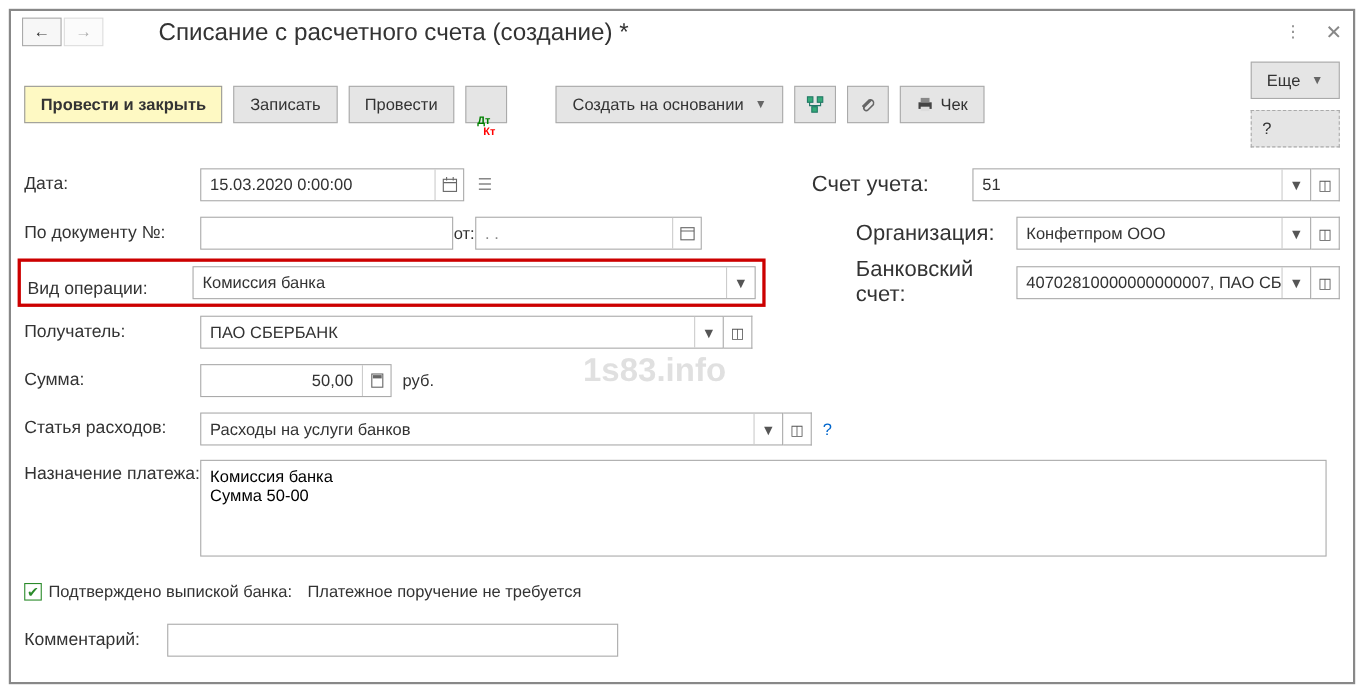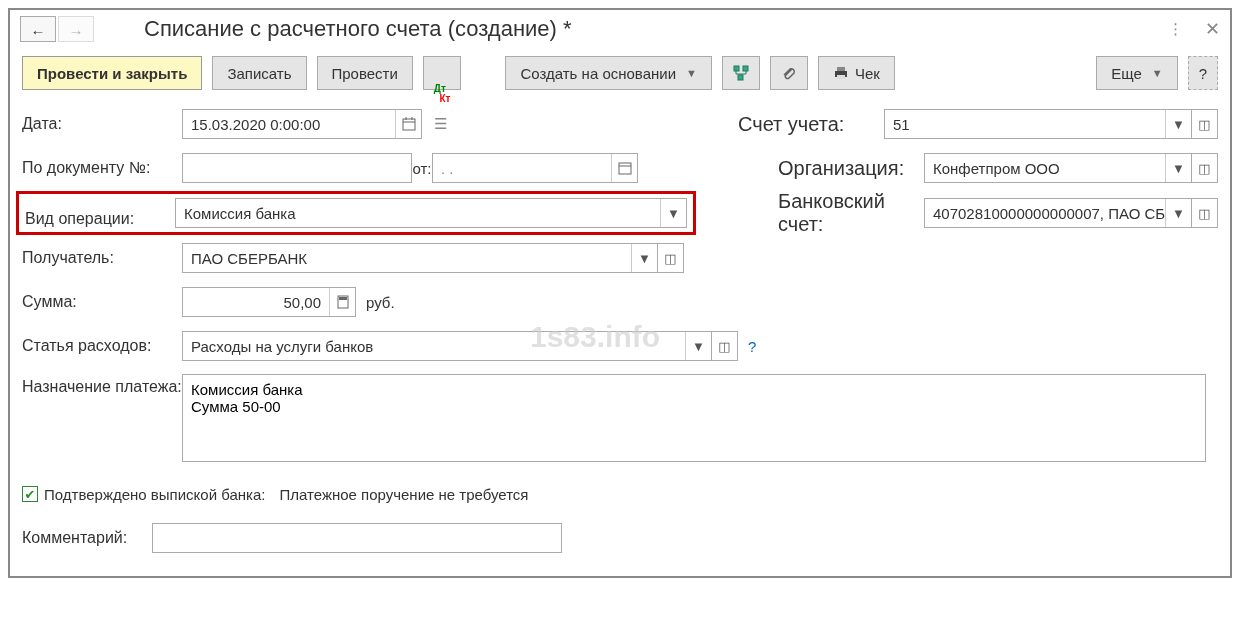--- a/index.html
+++ b/index.html
@@ -57,21 +57,21 @@
     background: #fef9c3;
     border-color: #999;
     font-weight: bold;
   }
   .btn.icon-only { padding: 0 10px; }
   .btn .caret { font-size: 11px; color: #666; margin-left: 4px; }
   .dtkt { font-weight: bold; font-size: 10px; line-height: 10px; margin-top: 41px; }
   .dtkt .dt { color: green; }
   .dtkt .kt { color: red; }
   .toolbar-gap { width: 24px; }
-  .toolbar-right { margin-left: auto; display: flex; gap: 10px; }
+  .toolbar-right { margin-left: auto; display: flex; gap: 10px; flex-direction: column; }
 
   .form { padding: 4px 12px 16px; }
   .row { display: flex; align-items: center; min-height: 44px; gap: 0; }
   .row.top { align-items: flex-start; }
   .label { width: 160px; font-size: 16px; }
   .right-col { margin-left: auto; display: flex; align-items: center; }
   .right-label { width: 146px; font-size: 20px; }
 
   .field {
     border: 1px solid #aaa;

